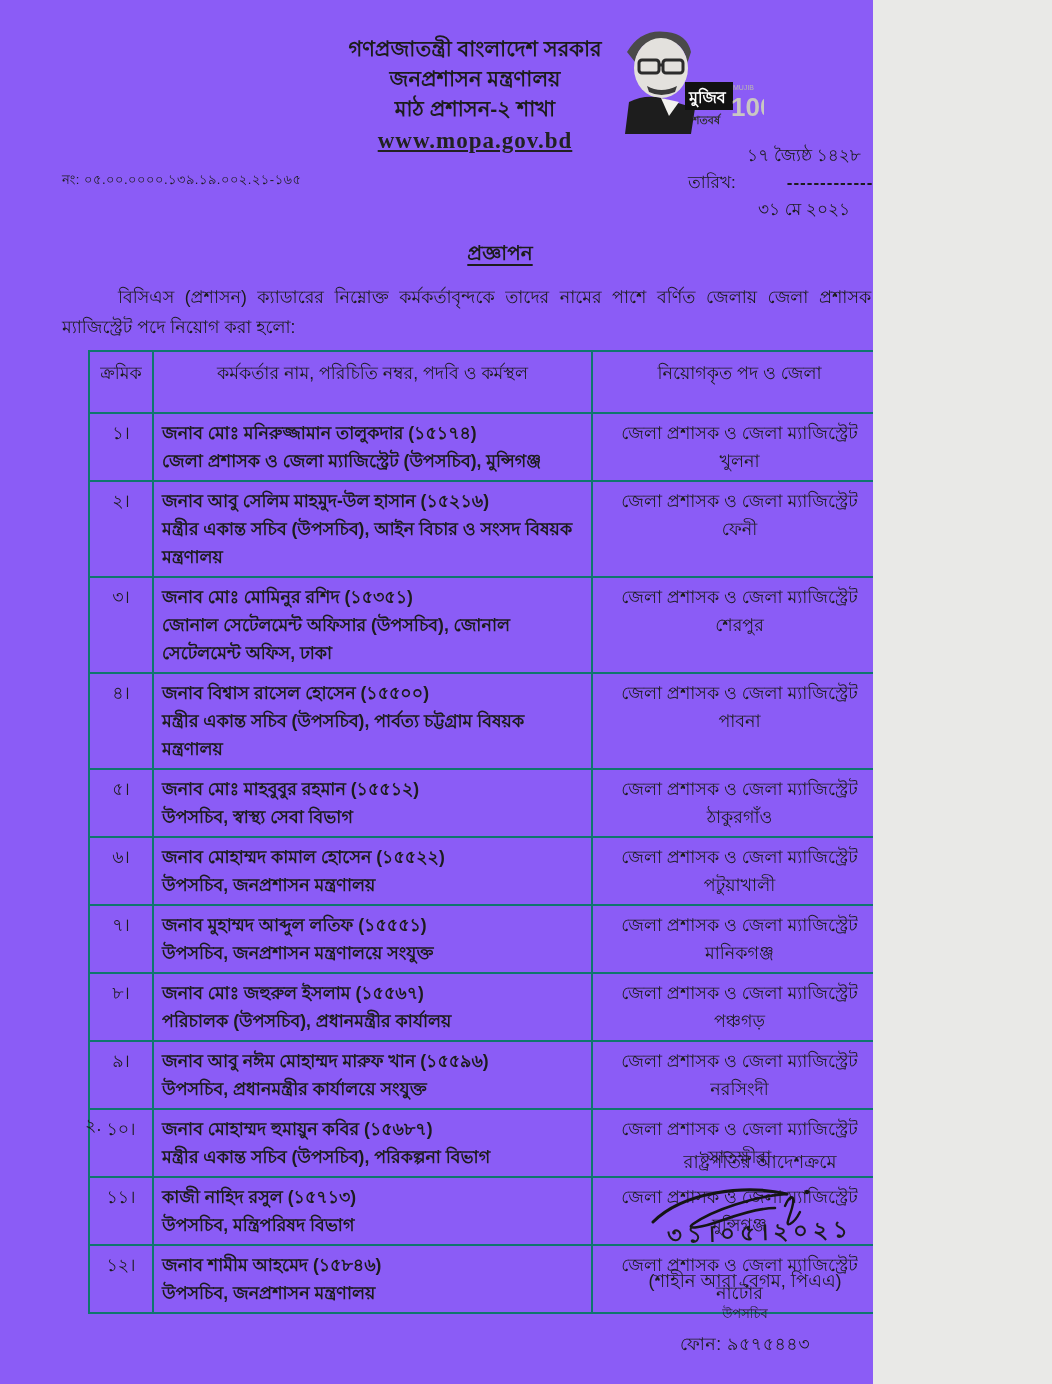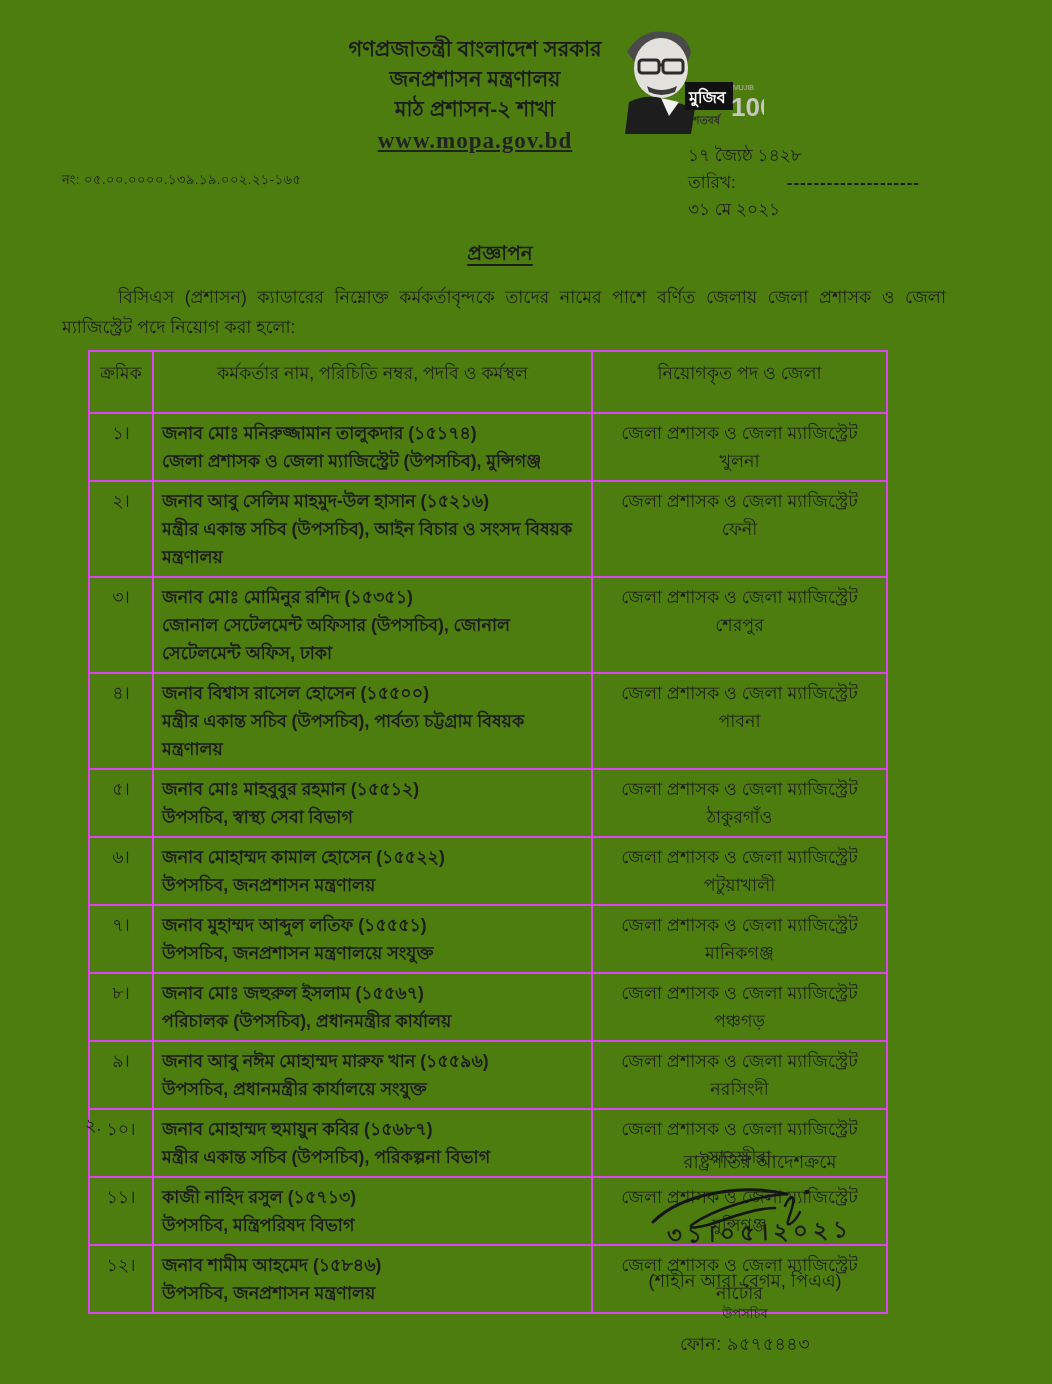--- a/index.html
+++ b/index.html
@@ -3,40 +3,40 @@
 <meta charset="utf-8">
 <style>
   html,body{margin:0;padding:0;}
   body{
     width:1052px;height:1384px;
     background:#e9e9e7;
     font-family:"Liberation Sans","DejaVu Sans",sans-serif;
     color:#1c1c1c;
   }
   .page{
-    position:relative;width:1052px;height:1384px;
-    background:#4d7c0f;overflow:hidden;
+    position:relative;width:873px;height:1384px;
+    background:#8b5cf6;overflow:hidden;
   }
   
   .gov-header{
     position:absolute;left:240px;top:34px;width:470px;
     text-align:center;
   }
   .gov-header .line{font-size:21px;font-weight:bold;line-height:30px;}
   .website{
     display:inline-block;margin-top:4px;
     font-family:"Liberation Serif","DejaVu Serif",serif;
     font-size:23px;font-weight:bold;letter-spacing:1px;
     text-decoration:underline;color:#222;text-align:right;
   }
   .logo{position:absolute;left:599px;top:24px;width:165px;height:112px;}
   
   .memo-line{position:absolute;left:62px;top:170px;font-size:13px;letter-spacing:.5px;}
   .date-block{position:absolute;left:688px;top:142px;width:232px;font-size:17px;line-height:27px;}
-  .date-block .r{text-align:left;}
+  .date-block .r{text-align:center;}
   .date-mid{display:flex;justify-content:space-between;}
   .dashes{letter-spacing:1px;font-weight:bold;}
   
   .doc-title{
     position:absolute;left:60px;top:238px;width:880px;text-align:center;
     font-size:20px;font-weight:bold;
   }
   .doc-title span{text-decoration:underline;text-underline-offset:4px;}
   .intro{
     position:absolute;left:62px;top:282px;width:884px;
@@ -45,21 +45,21 @@
   
   table.appt{
     position:absolute;left:88px;top:350px;width:798px;
     border-collapse:collapse;table-layout:fixed;
     font-size:17.5px;
   }
   table.appt col.c1{width:64px;}
   table.appt col.c2{width:439px;}
   table.appt col.c3{width:295px;}
   table.appt th,table.appt td{
-    border:2px solid #d946ef;vertical-align:top;
+    border:2px solid #0f766e;vertical-align:top;
     line-height:28px;padding:5px 8px;
   }
   table.appt th{font-weight:normal;text-align:center;height:48px;padding-top:7px;}
   td.serial{text-align:center;}
   td.officer{padding-left:12px;padding-right:10px;font-weight:bold;}
   td.appointment{text-align:center;padding-left:16px;padding-right:16px;}
   
   .closing{position:absolute;left:85px;top:1112px;font-size:17.5px;display:flex;}
   .closing .num{width:55px;}
   .by-order{position:absolute;left:640px;top:1148px;width:240px;text-align:center;font-size:18px;}

